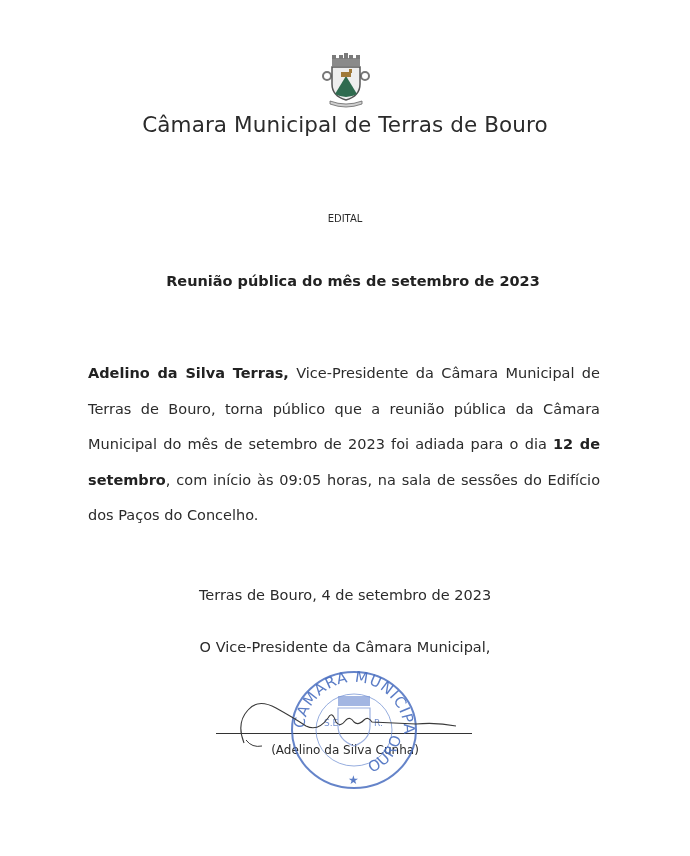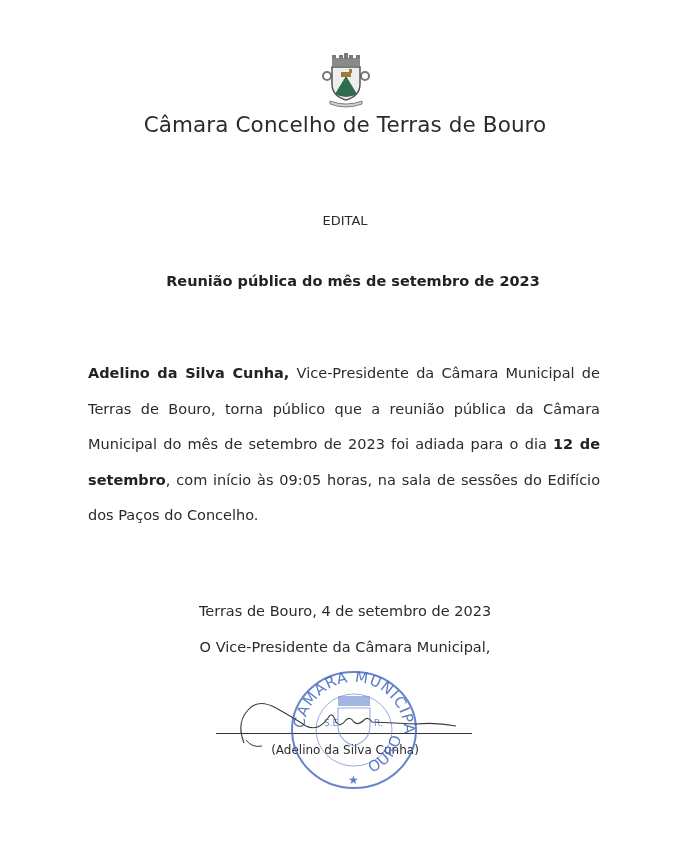--- a/index.html
+++ b/index.html
@@ -8,34 +8,34 @@
     font-family: "DejaVu Sans", "Liberation Sans", sans-serif;
     color: #222222;
   }
   .crest { position: absolute; left: 318px; top: 52px; width: 56px; height: 56px; }
   .org-title {
     position: absolute; left: 0; width: 690px; top: 112px;
     text-align: center; font-size: 21.5px; color: #2b2b2b; letter-spacing: 0.1px;
   }
   .doc-type {
     position: absolute; left: 0; width: 690px; top: 213px;
-    text-align: center; font-size: 13px; color: #2b2b2b;
+    text-align: center; font-size: 10px; color: #2b2b2b;
   }
   .doc-subject {
     position: absolute; left: 8px; width: 690px; top: 273px;
     text-align: center; font-size: 14.5px; font-weight: bold; color: #222;
   }
   .body-text {
     position: absolute; left: 88px; width: 512px; top: 356px;
     font-size: 14.5px; line-height: 35.5px; text-align: justify; color: #2b2b2b;
   }
   .body-text b { color: #222; }
   .place-date {
     position: absolute; left: 0; width: 690px; top: 587px;
-    text-align: center; font-size: 14.5px; color: #2b2b2b; margin-top: 16px;
+    text-align: center; font-size: 14.5px; color: #2b2b2b;
   }
   .signer-role {
     position: absolute; left: 0; width: 690px; top: 639px;
     text-align: center; font-size: 14.5px; color: #2b2b2b;
   }
   .sig-line {
     position: absolute; left: 216px; width: 256px; top: 733px; height: 1px; background: #333;
   }
   .signer-name {
     position: absolute; left: 0; width: 690px; top: 743px;
@@ -64,28 +64,28 @@
 
     <path d="M17 42 L28 24 L39 42 Q28 48 17 42 Z" fill="#2f6b4f"></path>
 
     <rect x="23" y="20" width="10" height="5" fill="#a07a3a"></rect>
     <rect x="31" y="17" width="3" height="4" fill="#a07a3a"></rect>
 
     <path d="M12 49 Q28 55 44 49 L44 52 Q28 58 12 52 Z" fill="#cfcfcf" stroke="#666" stroke-width="0.8"></path>
   </svg>
 </div>
 
-<div class="org-title">Câmara Concelho de Terras de Bouro</div>
+<div class="org-title">Câmara Municipal de Terras de Bouro</div>
 
 <div class="doc-type">EDITAL</div>
 
 <div class="doc-subject">Reunião pública do mês de setembro de 2023</div>
 
 <div class="body-text">
-  <b>Adelino da Silva Cunha,</b><span> Vice-Presidente da Câmara Municipal de Terras de Bouro, torna público que a reunião pública da Câmara Municipal do mês de setembro de 2023 foi adiada para o dia </span><b>12 de setembro</b><span>, com início às 09:05 horas, na sala de sessões do Edifício dos Paços do Concelho.</span>
+  <b>Adelino da Silva Terras,</b><span> Vice-Presidente da Câmara Municipal de Terras de Bouro, torna público que a reunião pública da Câmara Municipal do mês de setembro de 2023 foi adiada para o dia </span><b>12 de setembro</b><span>, com início às 09:05 horas, na sala de sessões do Edifício dos Paços do Concelho.</span>
 </div>
 
 <div class="place-date">Terras de Bouro, 4 de setembro de 2023</div>
 
 <div class="signer-role">O Vice-Presidente da Câmara Municipal,</div>
 
 <div class="sig-line"></div>
 
 <div class="signer-name">(Adelino da Silva Cunha)</div>
 

